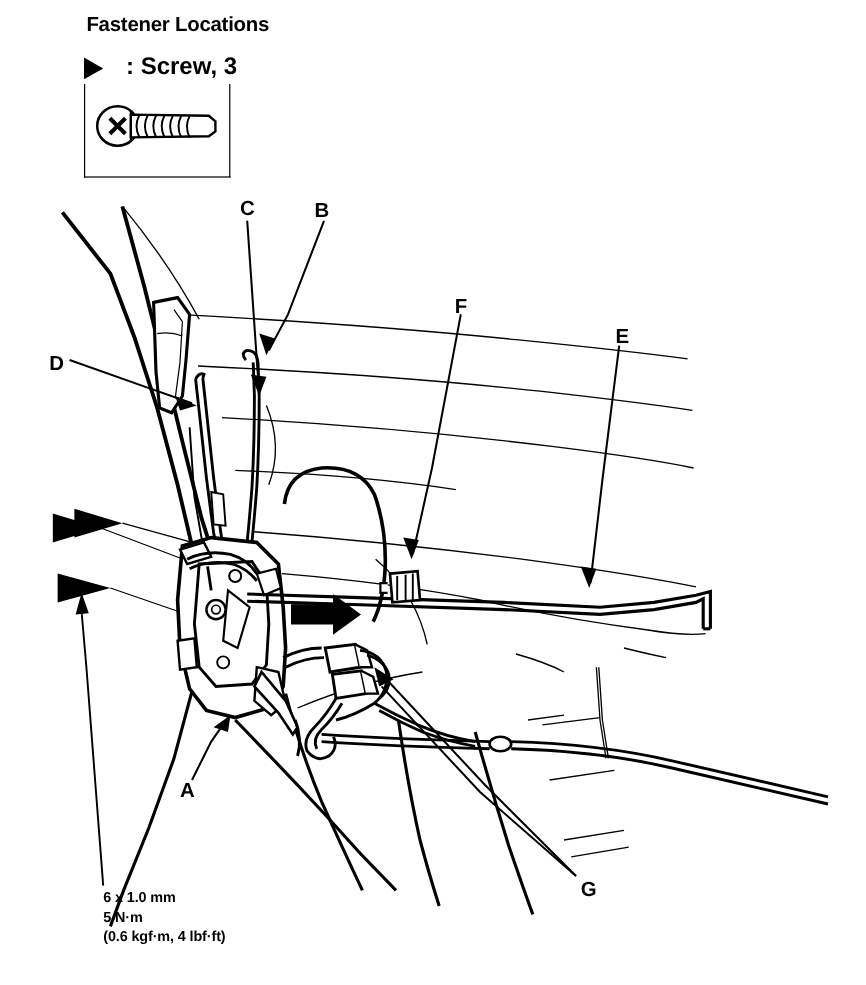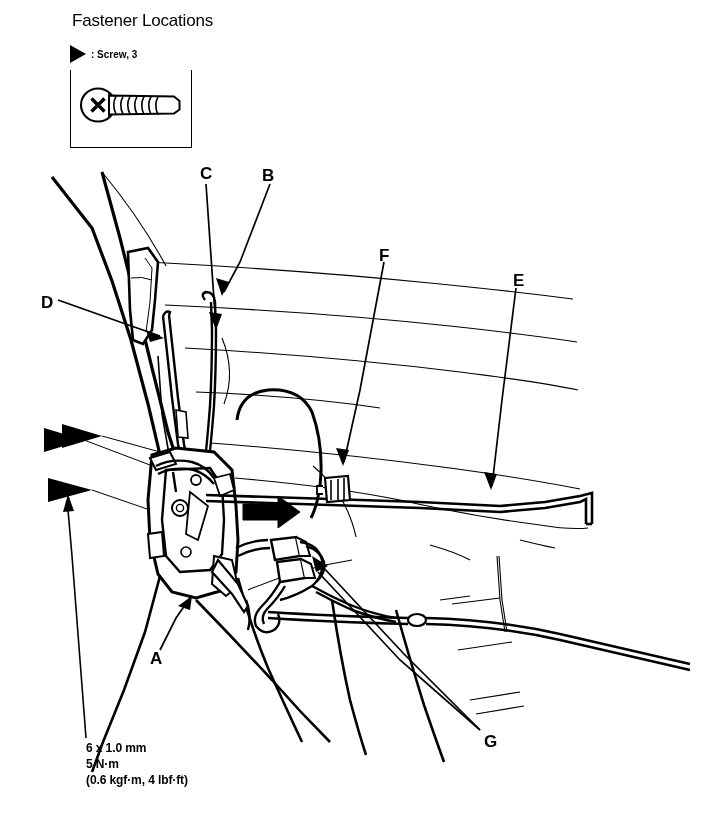--- a/index.html
+++ b/index.html
@@ -22,32 +22,32 @@
     height: 821px;
     background: #ffffff;
   }
 
   
   .hdr-title {
     position: absolute;
     left: 72px;
     top: 11px;
     font-size: 17px;
-    font-weight: normal;
+    font-weight: bold;
     letter-spacing: -0.2px;
     white-space: nowrap;
   }
   .legend-row {
     position: absolute;
     left: 70px;
     top: 45px;
     display: flex;
     align-items: center;
-    gap: 5px;
-    font-size: 10px;
+    gap: 19px;
+    font-size: 20px;
     font-weight: bold;
     white-space: nowrap;
   }
   .legend-tri {
     width: 0;
     height: 0;
     border-top: 9px solid transparent;
     border-bottom: 9px solid transparent;
     border-left: 16px solid #000;
     display: inline-block;

